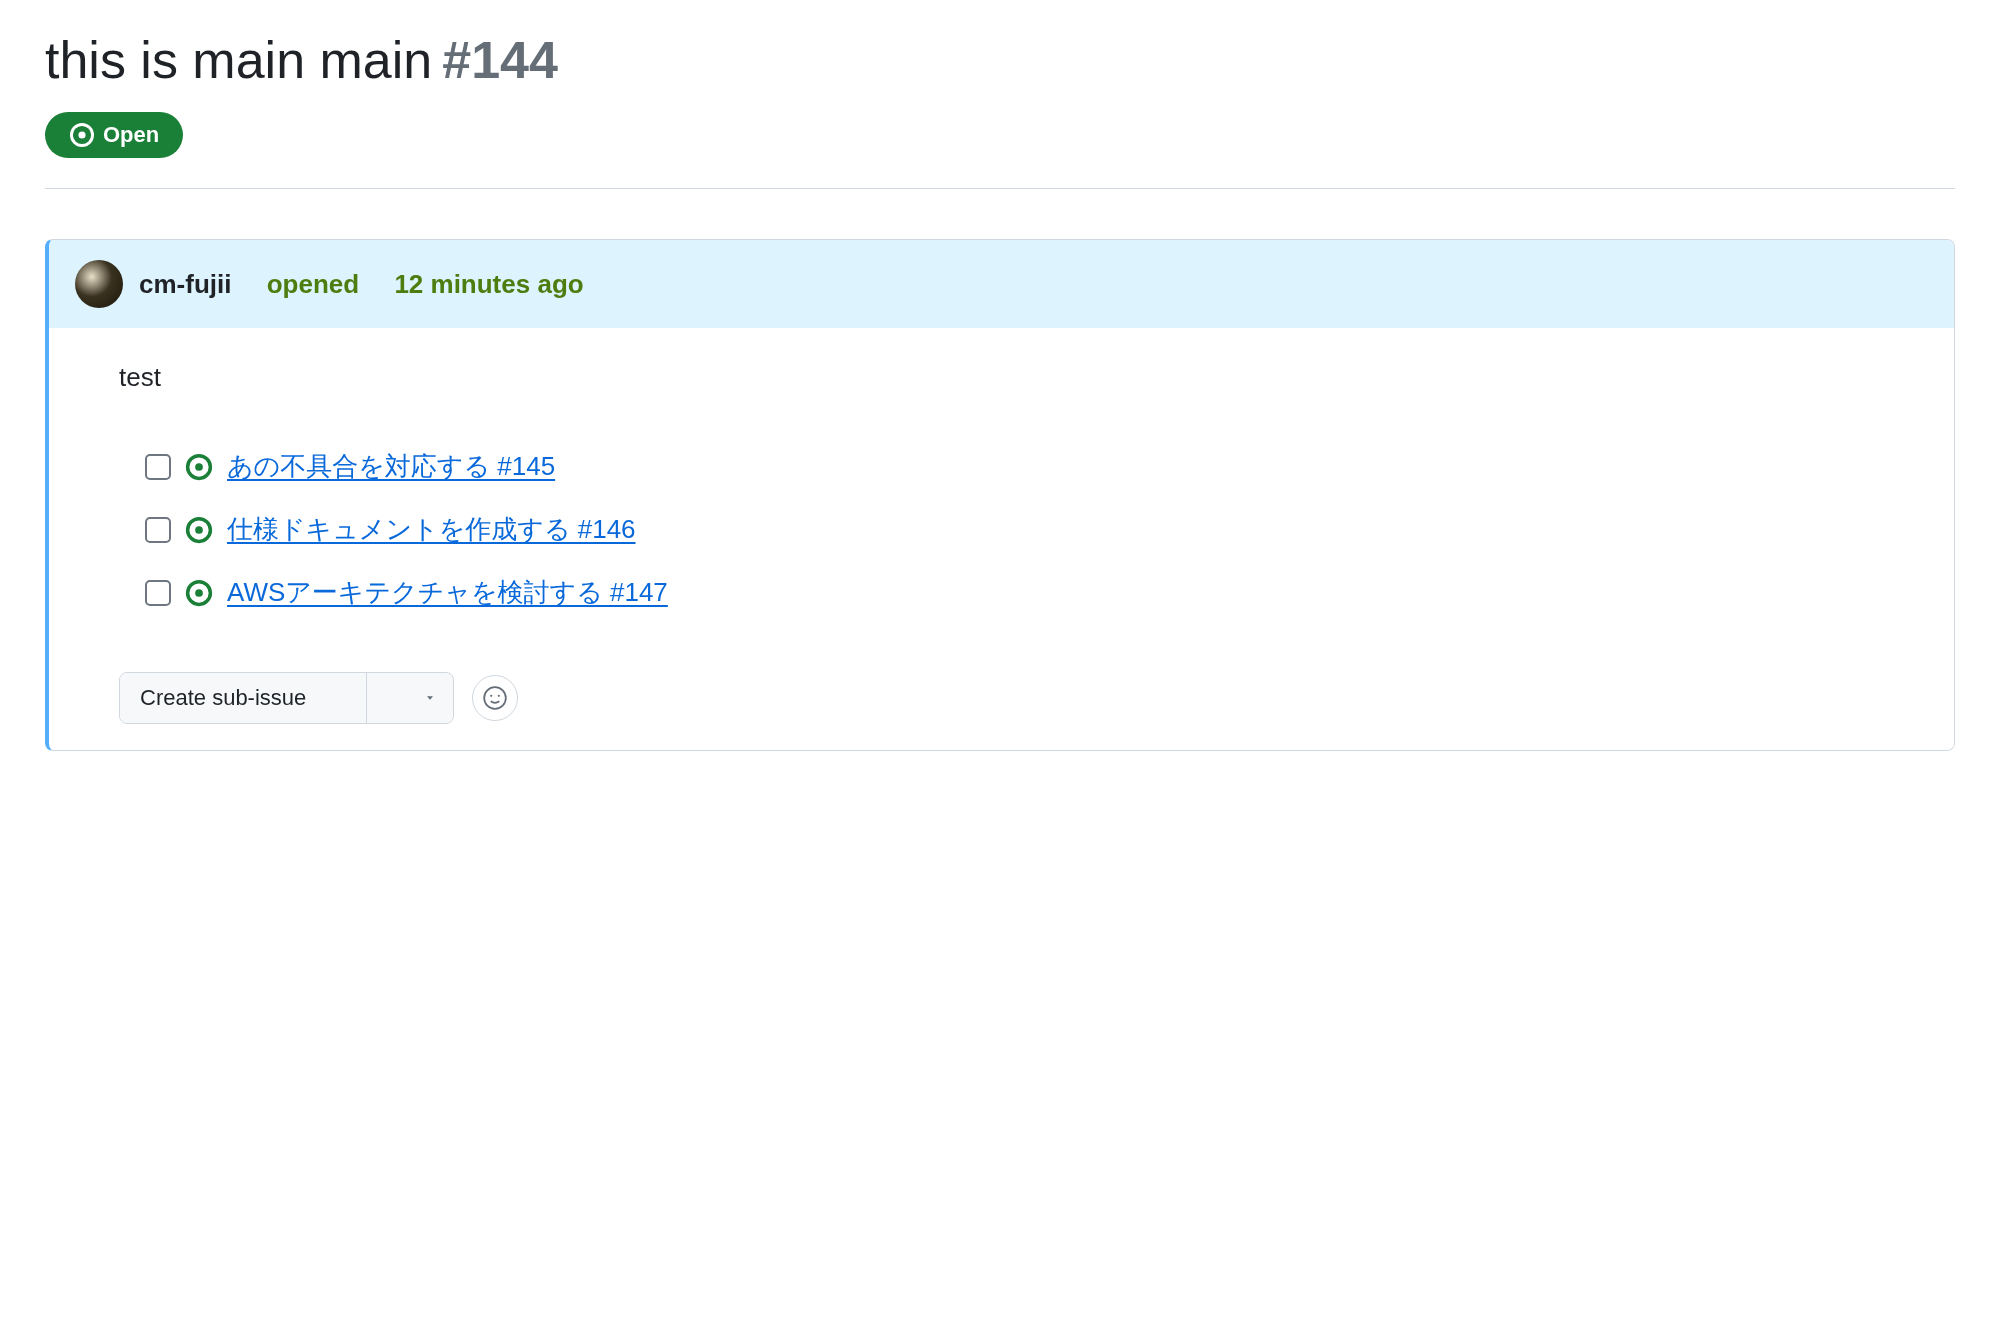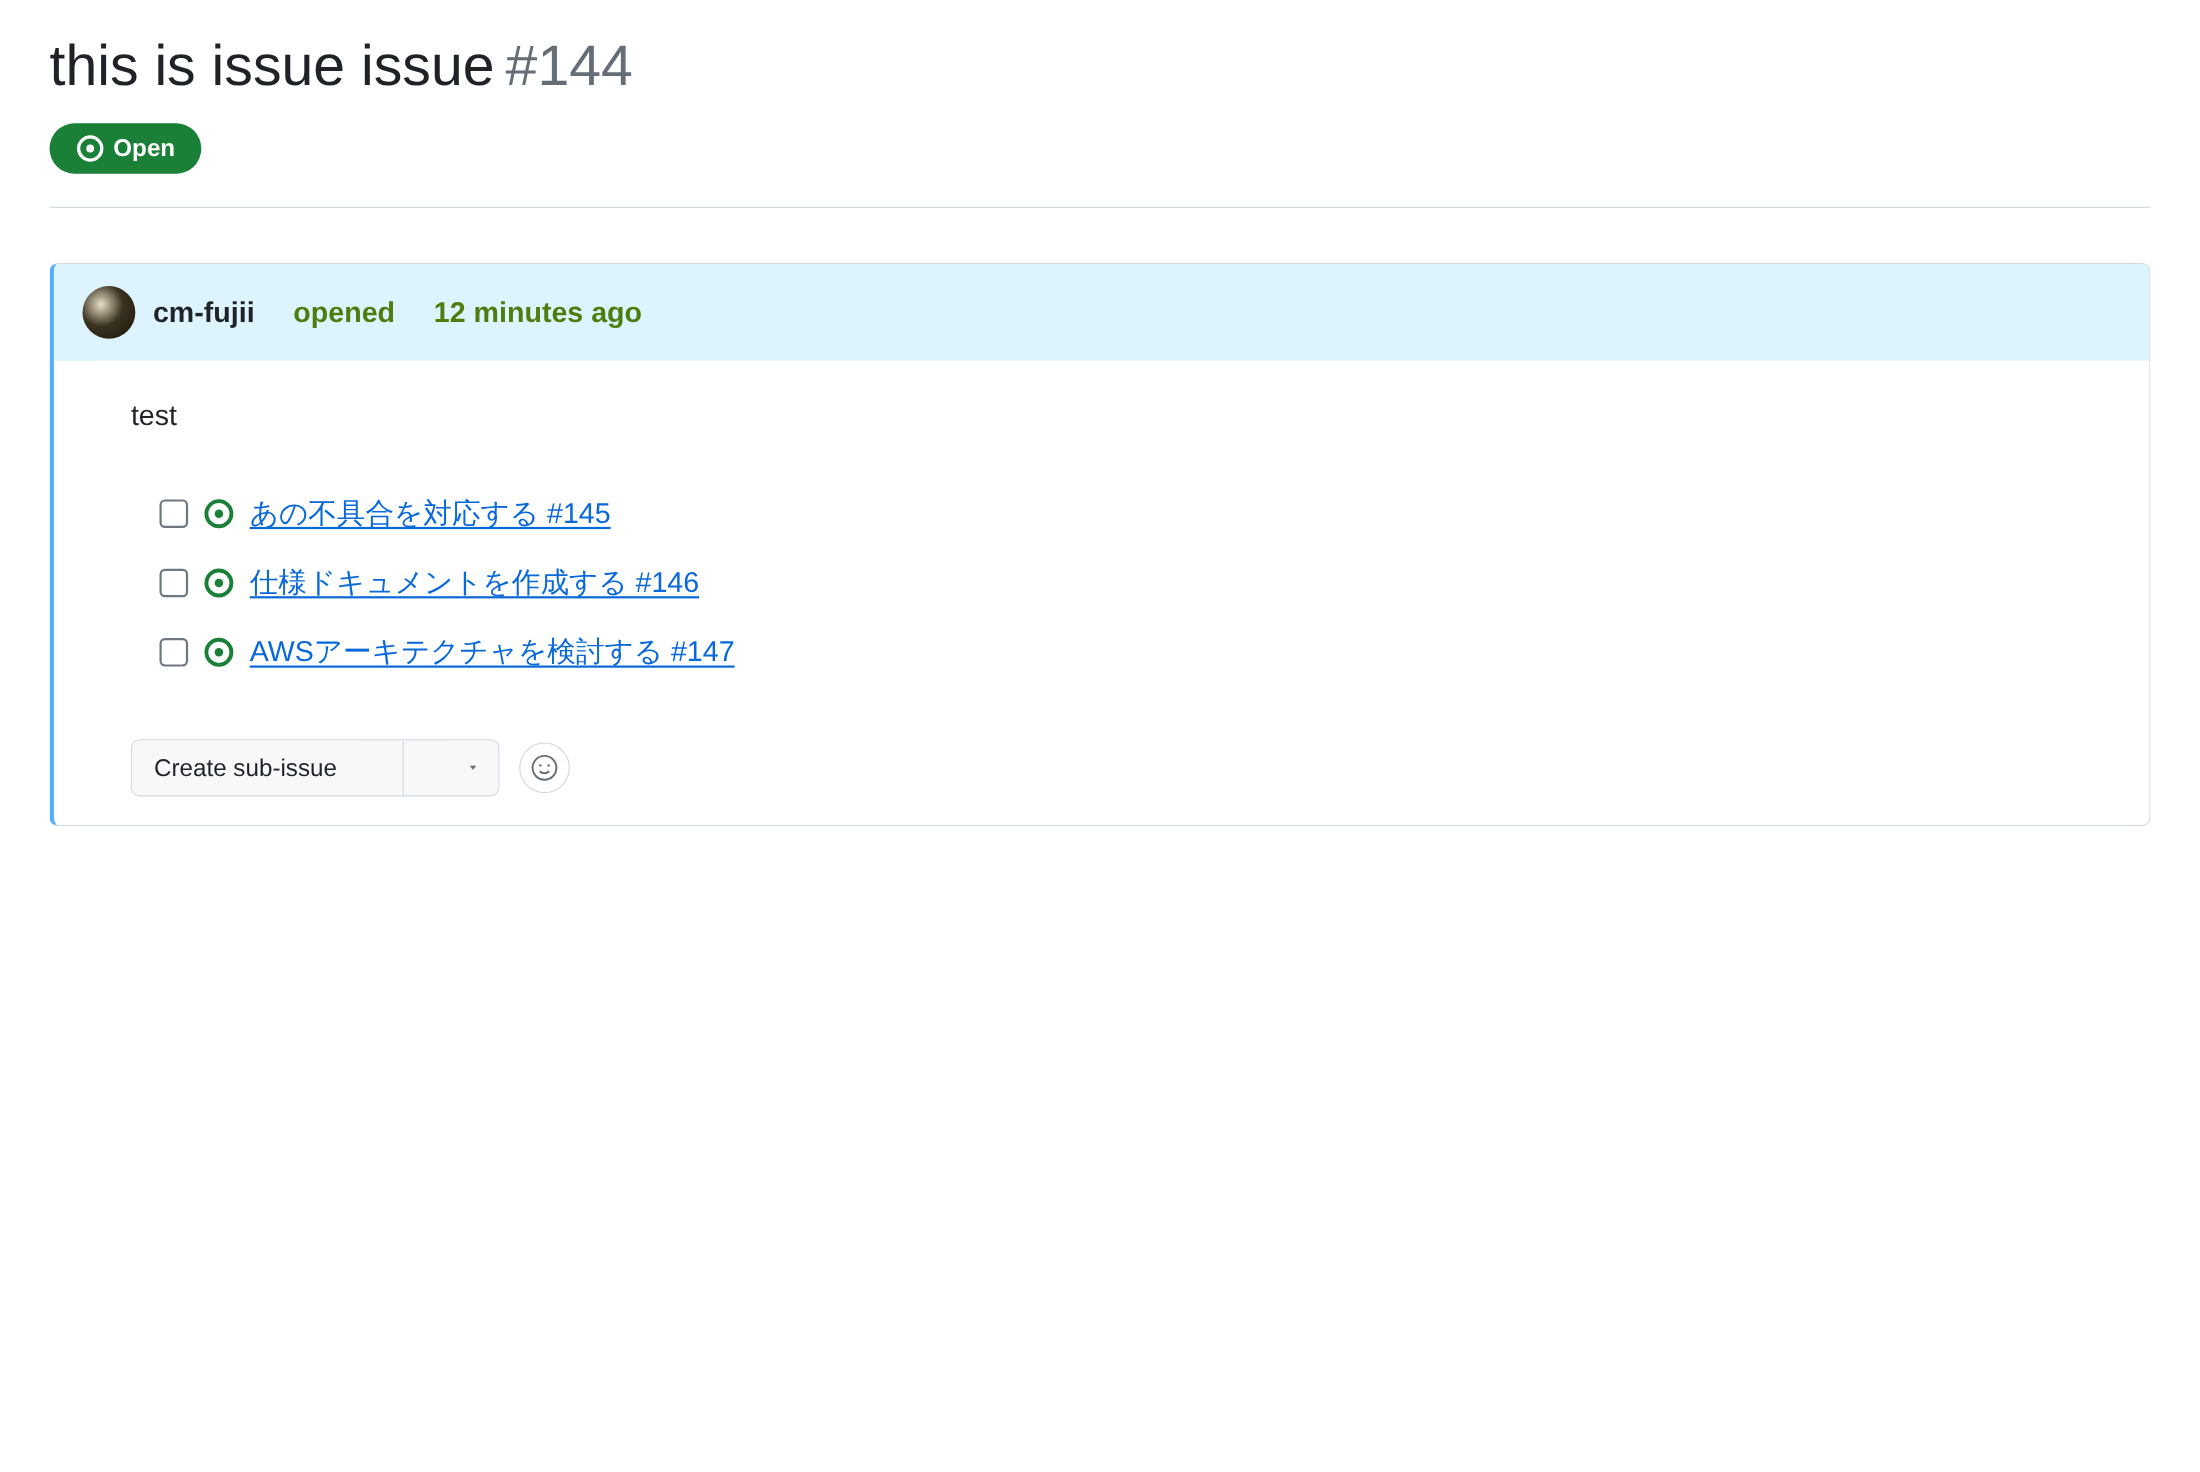--- a/index.html
+++ b/index.html
@@ -16,21 +16,21 @@
     flex-wrap: wrap;
     margin-bottom: 22px;
   }
   .issue-title {
     font-size: 52px;
     font-weight: 500;
     color: #1f2328;
   }
   .issue-number {
     font-size: 52px;
-    font-weight: 400;
+    font-weight: 700;
     color: #656d76;
   }
   .status-row {
     padding-bottom: 30px;
     border-bottom: 1px solid #d0d7de;
   }
   .status-badge {
     display: inline-flex;
     align-items: center;
     gap: 8px;
@@ -142,21 +142,21 @@
     align-items: center;
     justify-content: center;
     cursor: pointer;
   }
   .react-btn svg { width: 26px; height: 26px; stroke: #656d76; fill: none; stroke-width: 1.6; }
 </style>
 </head>
 <body>
 
 <div class="issue-title-wrap">
-  <span class="issue-title">this is issue issue</span>
+  <span class="issue-title">this is main main</span>
   <span class="issue-number">#144</span>
 </div>
 
 <div class="status-row">
   <span class="status-badge">
     <svg viewBox="0 0 16 16">
       <circle cx="8" cy="8" r="6.5" fill="none" stroke="#ffffff" stroke-width="1.8"></circle>
       <circle cx="8" cy="8" r="2.2" fill="#ffffff"></circle>
     </svg>
     <span>Open</span>

